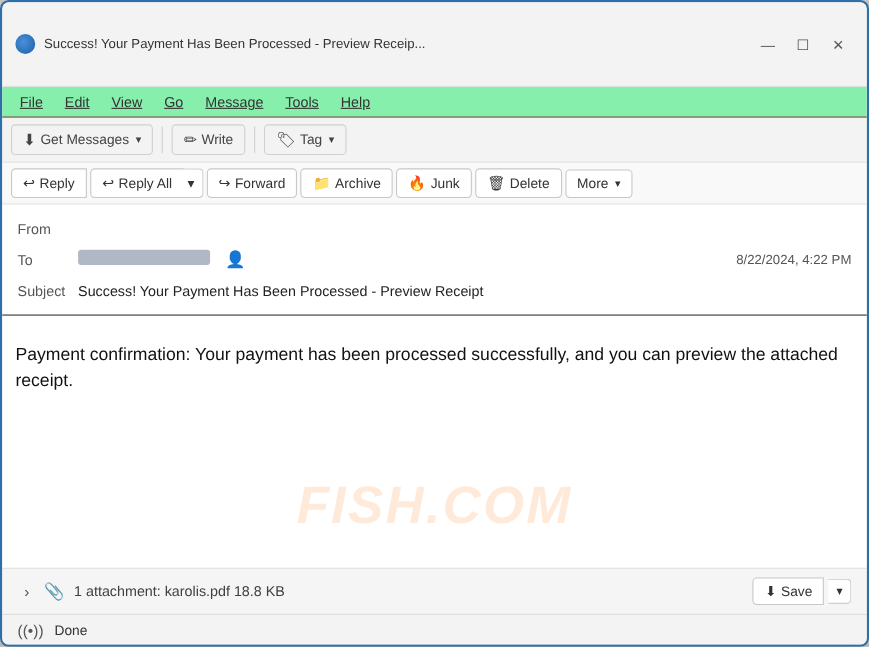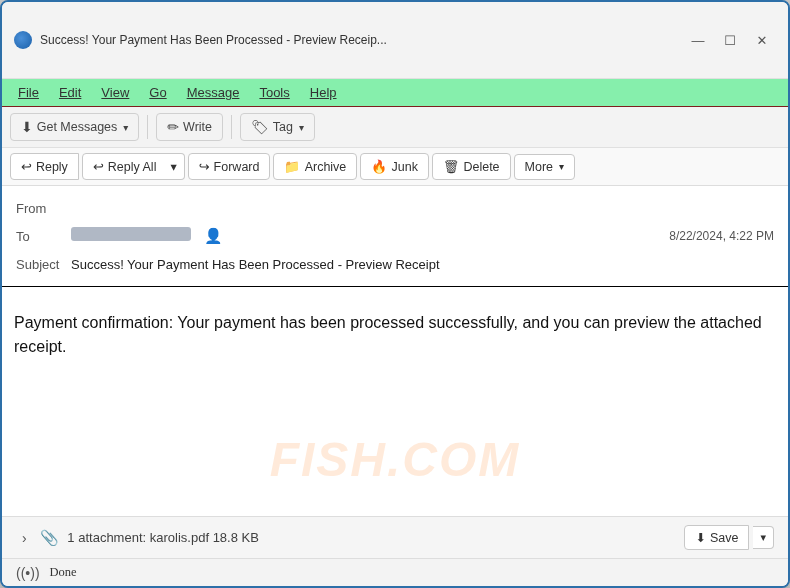--- a/index.html
+++ b/index.html
@@ -54,21 +54,21 @@
     .expand-btn { background: none; border: none; cursor: pointer; color: #555; font-size: 14px; padding: 2px 6px; }
     .paperclip-icon { color: #555; font-size: 15px; }
     .attachment-text { font-size: 13px; color: #404040; }
     .attachment-right { display: flex; align-items: center; gap: 4px; }
     .save-btn { display: flex; align-items: center; gap: 4px; padding: 4px 10px; background: #fff; border: 1px solid #c8c8c8; border-radius: 4px 0 0 4px; cursor: pointer; font-size: 12.5px; color: #333; }
     .save-dropdown { padding: 4px 7px; background: #fff; border: 1px solid #c8c8c8; border-left: none; border-radius: 0 4px 4px 0; cursor: pointer; font-size: 11px; color: #333; }
     
     
     .status-bar { background: #f3f3f3; border-top: 1px solid #ddd; padding: 4px 14px; display: flex; align-items: center; gap: 10px; min-height: 28px; }
     .status-icon { font-size: 14px; color: #555; }
-    .status-text { font-size: 12.5px; color: #333; font-family: Liberation Serif, serif; }
+    .status-text { font-size: 12.5px; color: #333; }
   </style>
 </head>
 <body>
 
 <div class="window">
 
   <div class="title-bar">
     <div class="title-bar-left">
       <div class="app-icon"></div>
       <span class="title-text">Success! Your Payment Has Been Processed - Preview Receip...</span>

